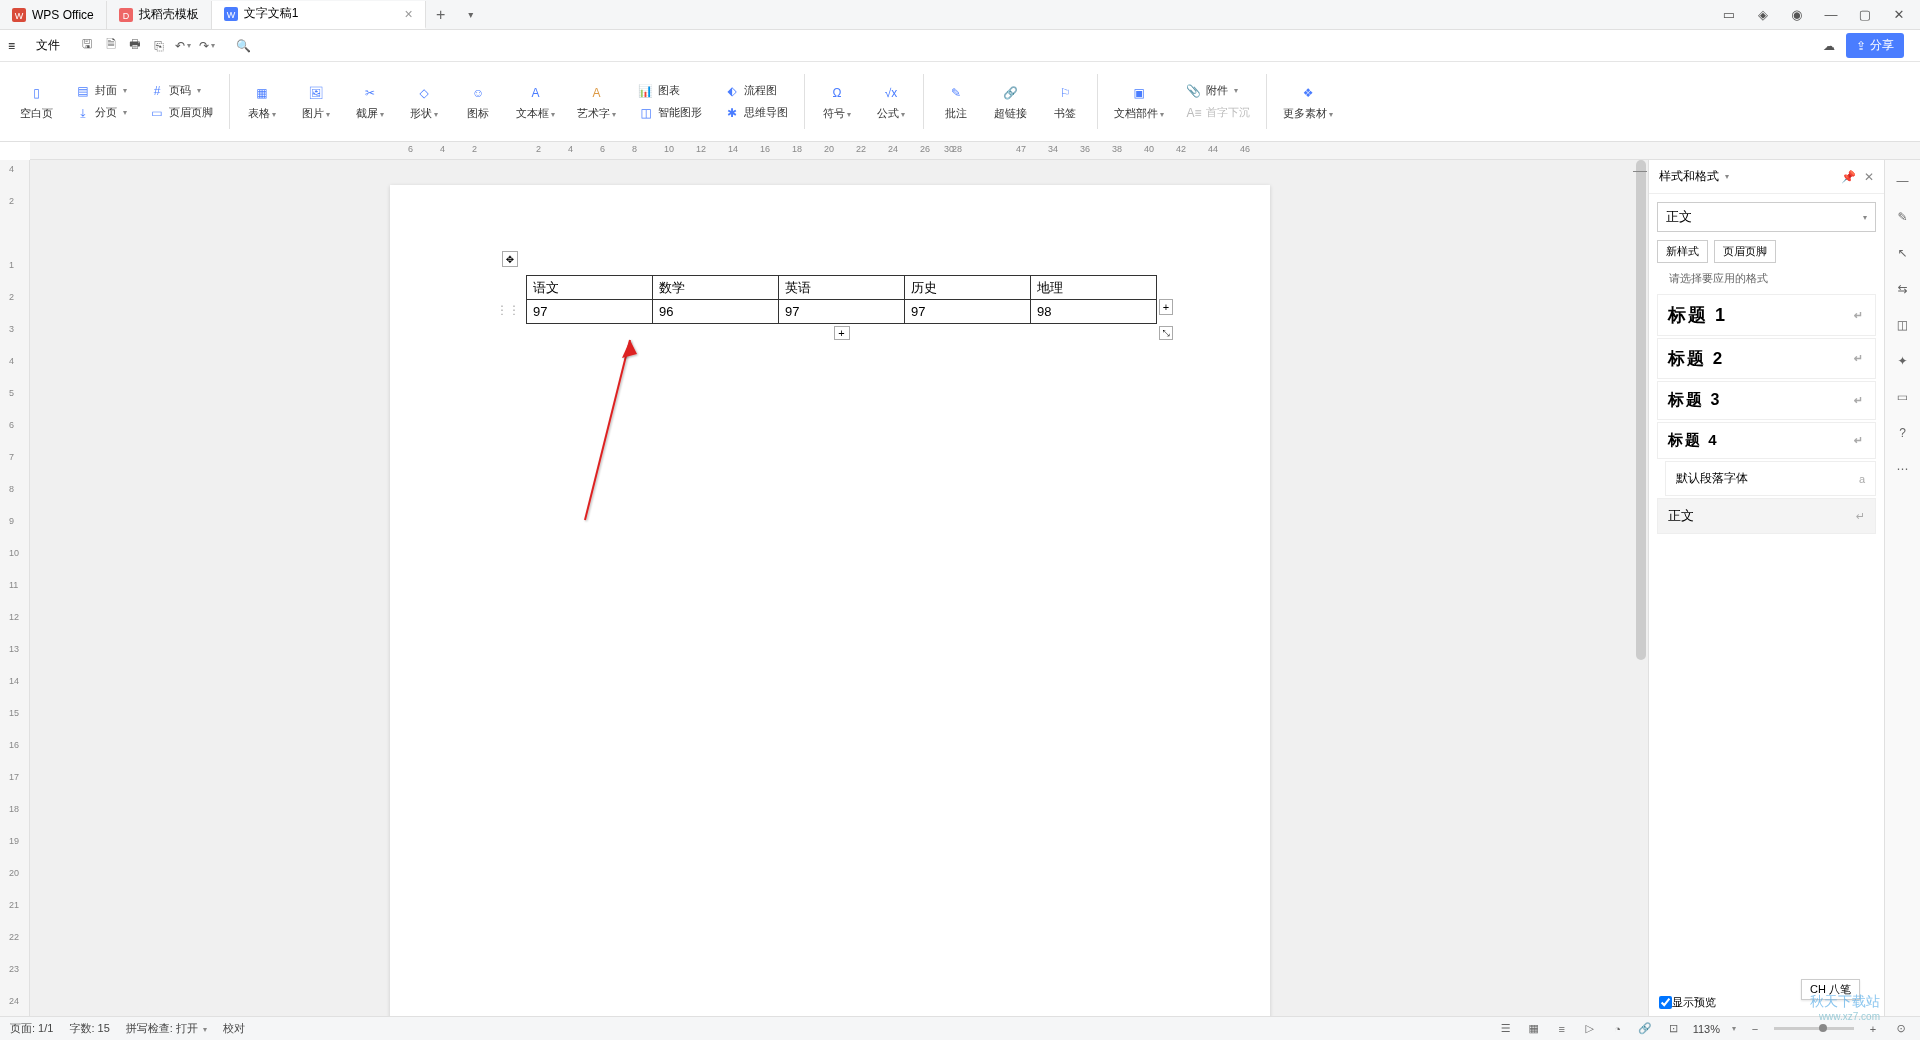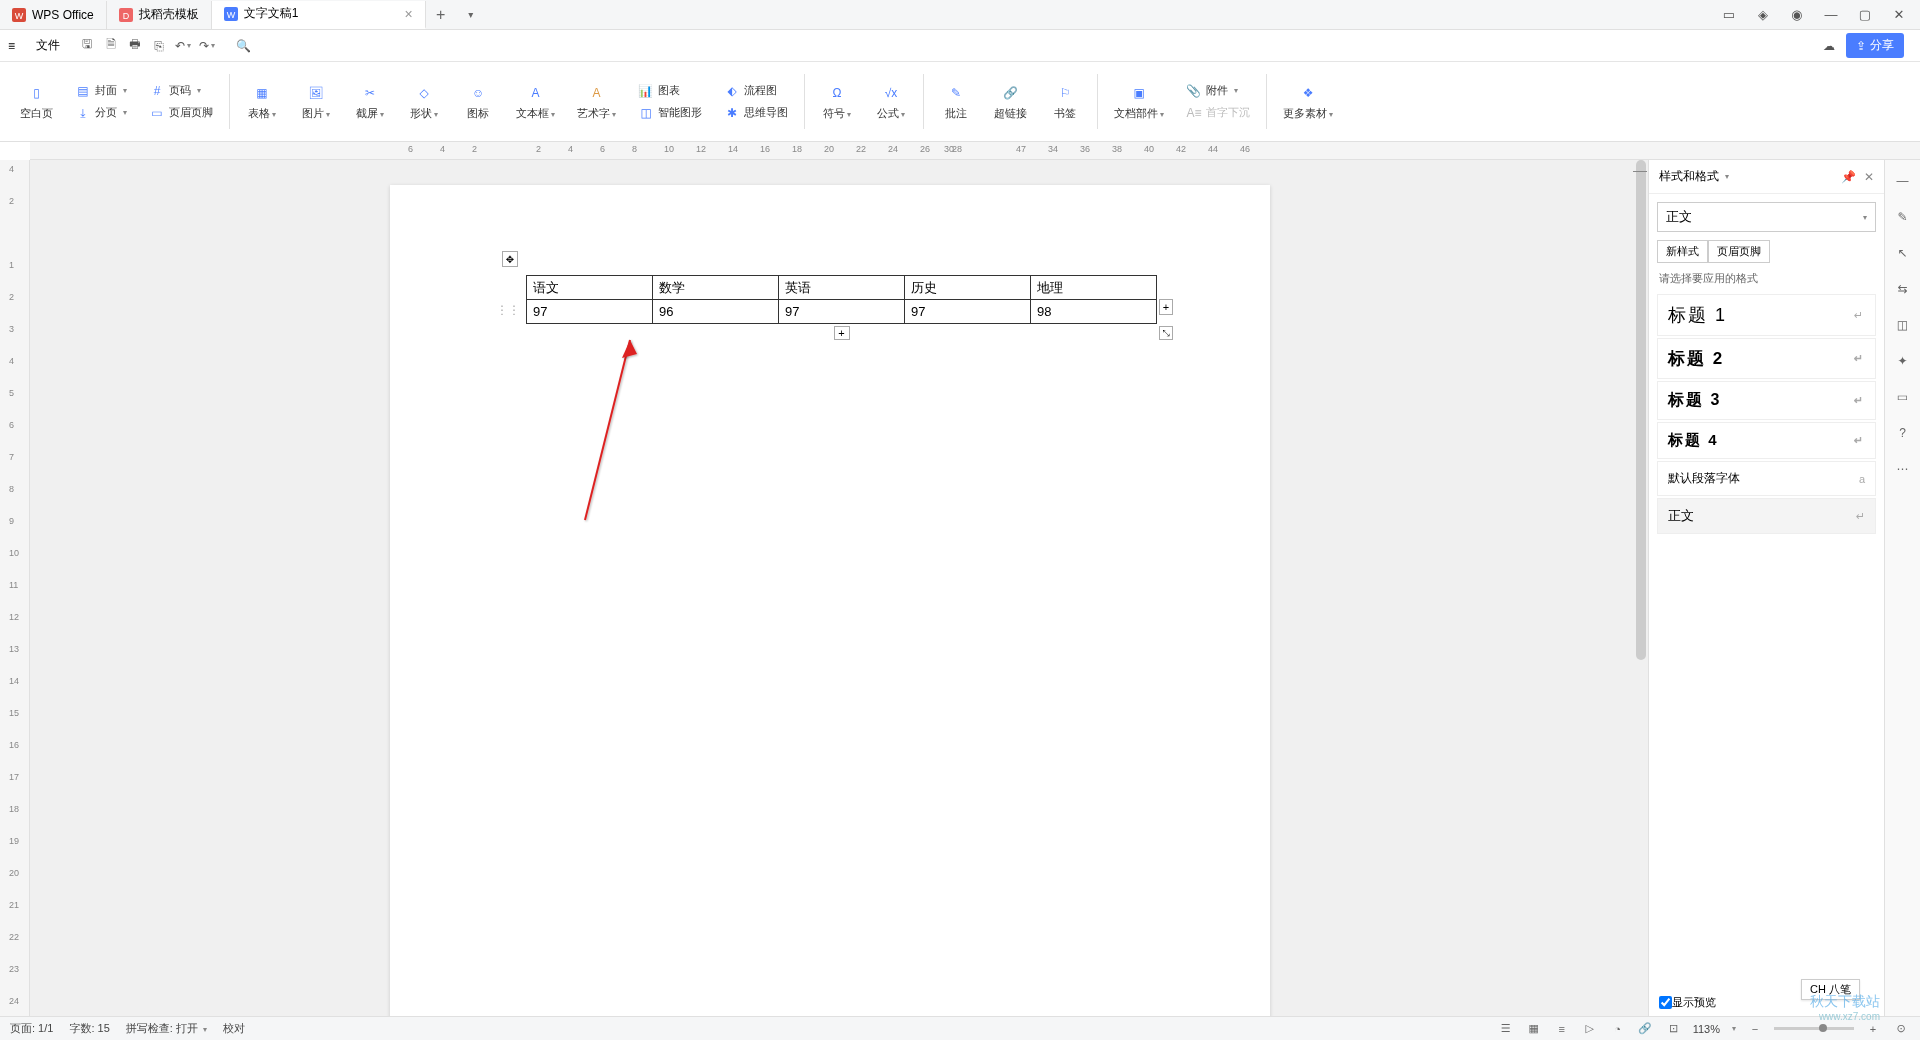--- a/index.html
+++ b/index.html
@@ -66,30 +66,30 @@
 .tbl-resize { position: absolute; right: -16px; bottom: -16px; width: 14px; height: 14px; border: 1px solid #aaa; background: #fff; cursor: nwse-resize; font-size: 9px; display:flex; align-items:center; justify-content:center;}
 .tbl-drag { position: absolute; left: -30px; top: 28px; width: 12px; height: 12px; color: #aaa; cursor: grab; }
 .arrow { position: absolute; left: 545px; top: 170px; }
 
 
 .rightpanel { width: 236px; border-left: 1px solid #e0e0e0; background: #fff; display: flex; flex-direction: column; }
 .rp-head { display: flex; align-items: center; justify-content: space-between; padding: 8px 10px; border-bottom: 1px solid #eee; }
 .rp-title { display: flex; align-items: center; gap: 4px; }
 .rp-ctrl { display: flex; gap: 8px; color: #888; }
 .rp-select { margin: 8px; border: 1px solid #ccc; padding: 5px 8px; display: flex; justify-content: space-between; align-items: center; font-size: 13px; }
-.rp-btns { display: flex; padding: 0 8px; }
+.rp-btns { display: flex; gap: 6px; padding: 0 8px; }
 .rp-btn { border: 1px solid #ccc; padding: 3px 8px; font-size: 11px; cursor: pointer; }
-.rp-label { padding: 8px 10px; font-size: 11px; color: #666; }
+.rp-label { padding: 8px 20px; font-size: 11px; color: #666; }
 .rp-list { flex: 1; padding: 0 8px; display: flex; flex-direction: column; gap: 2px; }
 .rp-item { border: 1px solid #eee; padding: 8px 10px; display: flex; justify-content: space-between; align-items: center; cursor: pointer; }
-.rp-item.h1 { font-size: 18px; font-weight: normal; letter-spacing: 2px; }
+.rp-item.h1 { font-size: 18px; font-weight: bold; letter-spacing: 2px; }
 .rp-item.h2 { font-size: 17px; font-weight: bold; letter-spacing: 2px; }
 .rp-item.h3 { font-size: 16px; font-weight: bold; letter-spacing: 2px; }
 .rp-item.h4 { font-size: 15px; font-weight: bold; letter-spacing: 2px; }
-.rp-item.def { font-size: 12px; }
+.rp-item.def { font-size: 12px; margin-left: 8px; }
 .rp-item.body { font-size: 13px; background: #f4f4f4; }
 .rp-item .ret { color: #aaa; font-size: 11px; }
 .rp-bottom { padding: 8px 10px; display: flex; align-items: center; gap: 6px; border-top: 1px solid #eee; font-size: 11px; }
 .rp-bottom select { flex: 1; border: 1px solid #ccc; padding: 3px; font-size: 11px; }
 .rp-check { padding: 6px 10px; font-size: 11px; display: flex; align-items: center; }
 
 
 .sidebar { width: 36px; border-left: 1px solid #e0e0e0; background: #f9f9f9; display: flex; flex-direction: column; align-items: center; gap: 14px; padding-top: 10px; }
 .side-btn { width: 22px; height: 22px; display:flex; align-items:center; justify-content:center; color:#666; cursor: pointer; }
 

